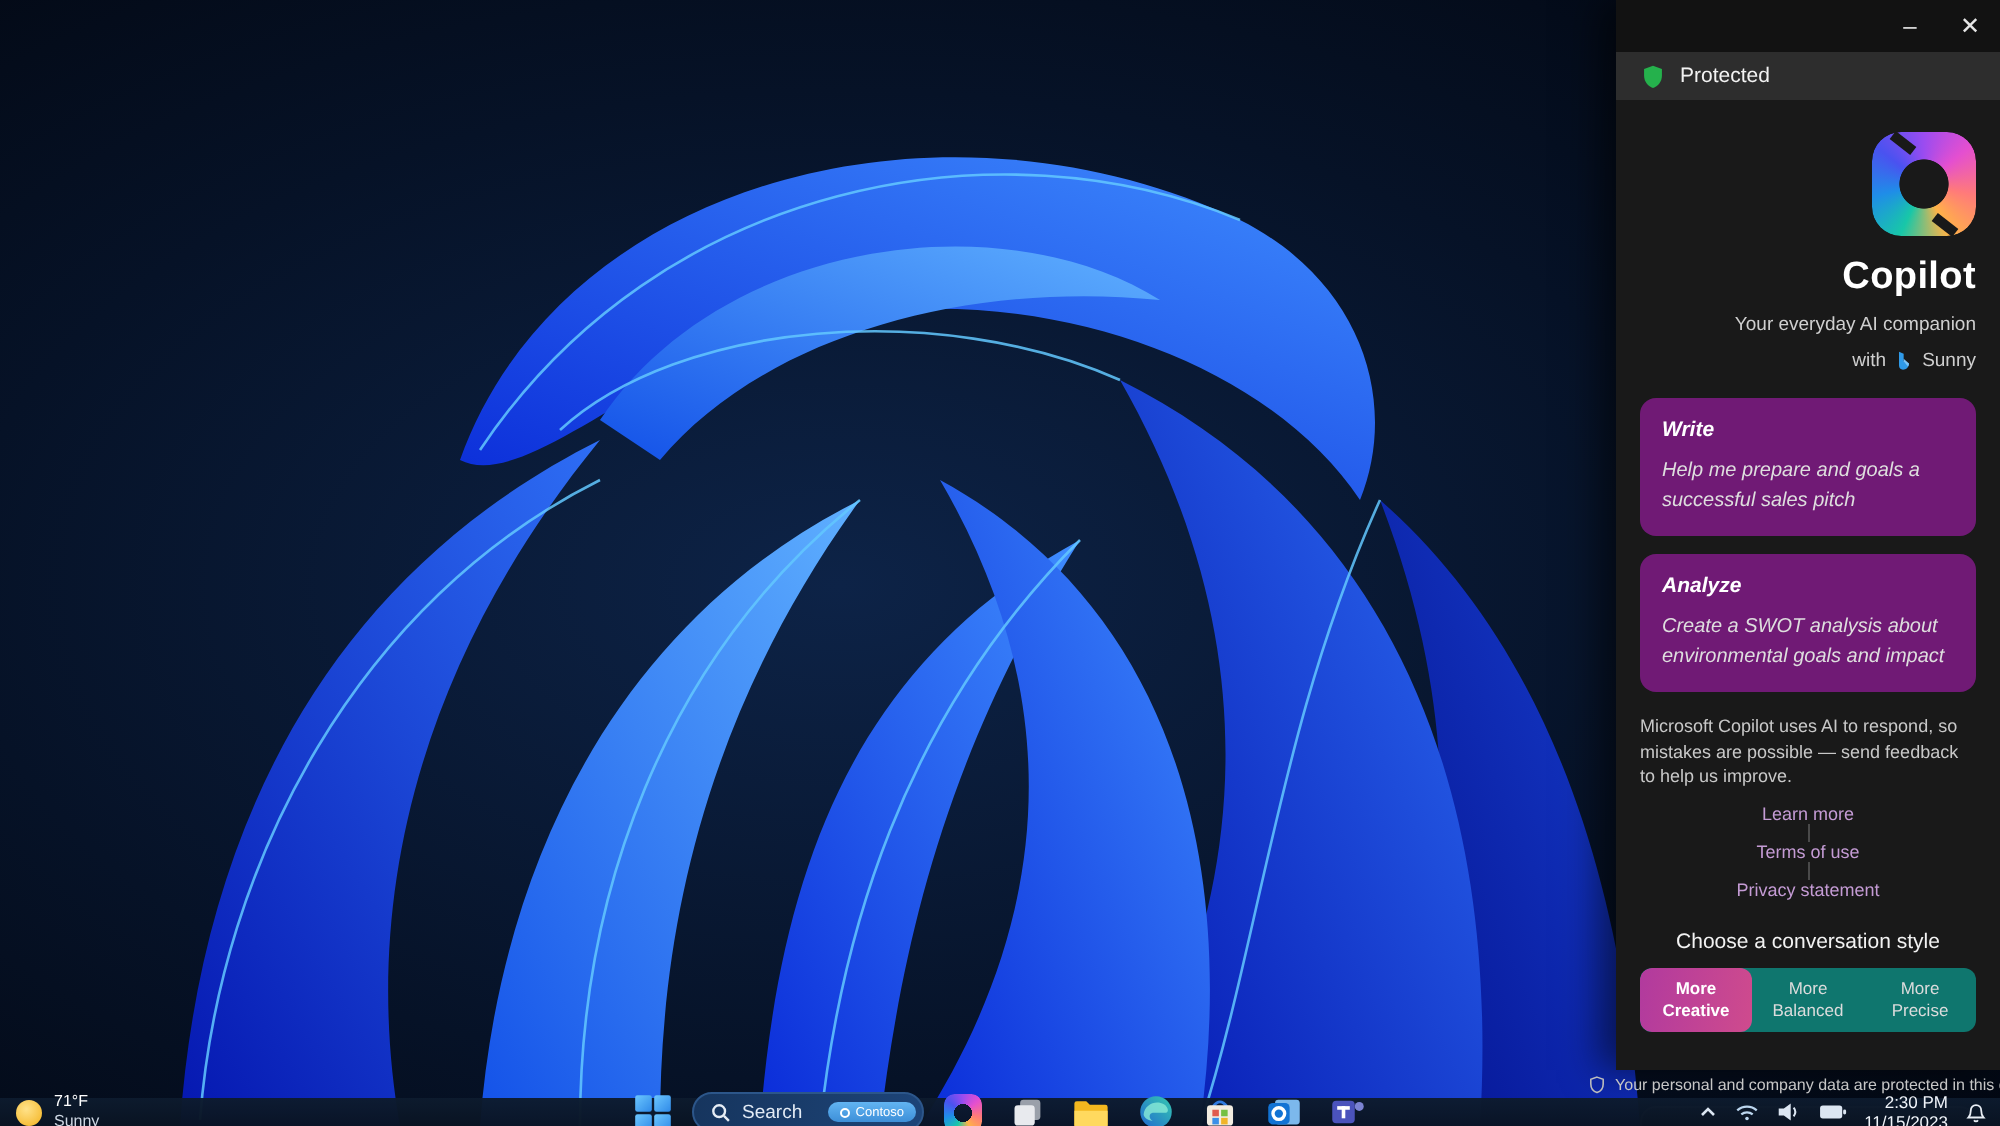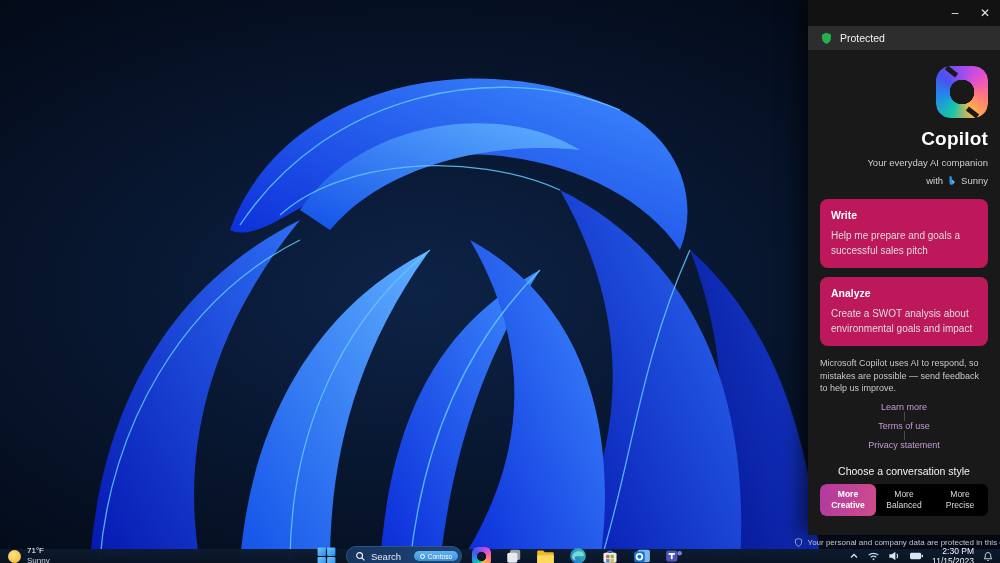--- a/index.html
+++ b/index.html
@@ -36,31 +36,31 @@
   .cp-big{width:52px;height:52px;}
   .cp-big::before{content:"";position:absolute;width:13px;height:5px;background:#191919;
                   top:3px;left:9px;transform:rotate(38deg);}
   .cp-big::after{content:"";position:absolute;width:13px;height:5px;background:#191919;
                  bottom:3px;right:9px;transform:rotate(38deg);}
   .cp-small{width:19px;height:19px;}
   .panel-title{font-size:19px;font-weight:700;margin-top:10px;letter-spacing:.2px;}
   .panel-sub{font-size:9.5px;color:#cfcfcf;margin-top:7px;}
   .with-line{display:flex;align-items:center;gap:4px;margin-top:7px;font-size:9.5px;color:#cfcfcf;}
 
-  .card{background:#be185d;border-radius:8px;padding:10px 11px;margin-top:9px;cursor:default;}
+  .card{background:#701a75;border-radius:8px;padding:10px 11px;margin-top:9px;cursor:default;font-style:italic;}
   .card .card-title{font-size:10.5px;font-weight:700;color:#fff;}
   .card .card-body{font-size:10px;color:#dedede;line-height:1.45;margin-top:8px;}
 
   .disclaimer{font-size:9px;color:#c8c8c8;line-height:1.4;margin-top:11px;}
   .links-row{display:flex;align-items:center;margin-top:7px;flex-direction:column;}
   .link{font-size:9px;color:var(--link);cursor:default;}
   .link-sep{width:1px;height:9px;background:#4a4a4a;margin:0 7px;}
 
   .style-title{font-size:10.5px;color:#f2f2f2;text-align:center;margin-top:15px;}
-  .style-switch{display:flex;background:#000000;border-radius:6px;margin-top:7px;overflow:hidden;justify-content:flex-end;}
+  .style-switch{display:flex;background:#0f766e;border-radius:6px;margin-top:7px;overflow:hidden;justify-content:flex-end;}
   .style-option{flex:1;padding:5px 0 4px;text-align:center;font-size:8.5px;line-height:1.35;color:#dcdcdc;cursor:default;}
   .style-option.selected{background:linear-gradient(100deg,var(--style-selected-1),var(--style-selected-2));
                          border-radius:6px;color:#fff;font-weight:600;}
 
   .privacy-note{display:flex;align-items:center;justify-content:center;gap:5px;margin-top:22px;}
   .privacy-note .txt{font-size:8px;color:#c6c6c6;white-space:nowrap;}
 
   .input-box{position:relative;margin-top:6px;height:58px;background:#1d1d1d;
              border:1px solid #4f4f4f;border-bottom:2px solid var(--input-underline);border-radius:8px;}
   .ask-input{position:absolute;top:8px;left:11px;right:30px;background:transparent;border:none;outline:none;

